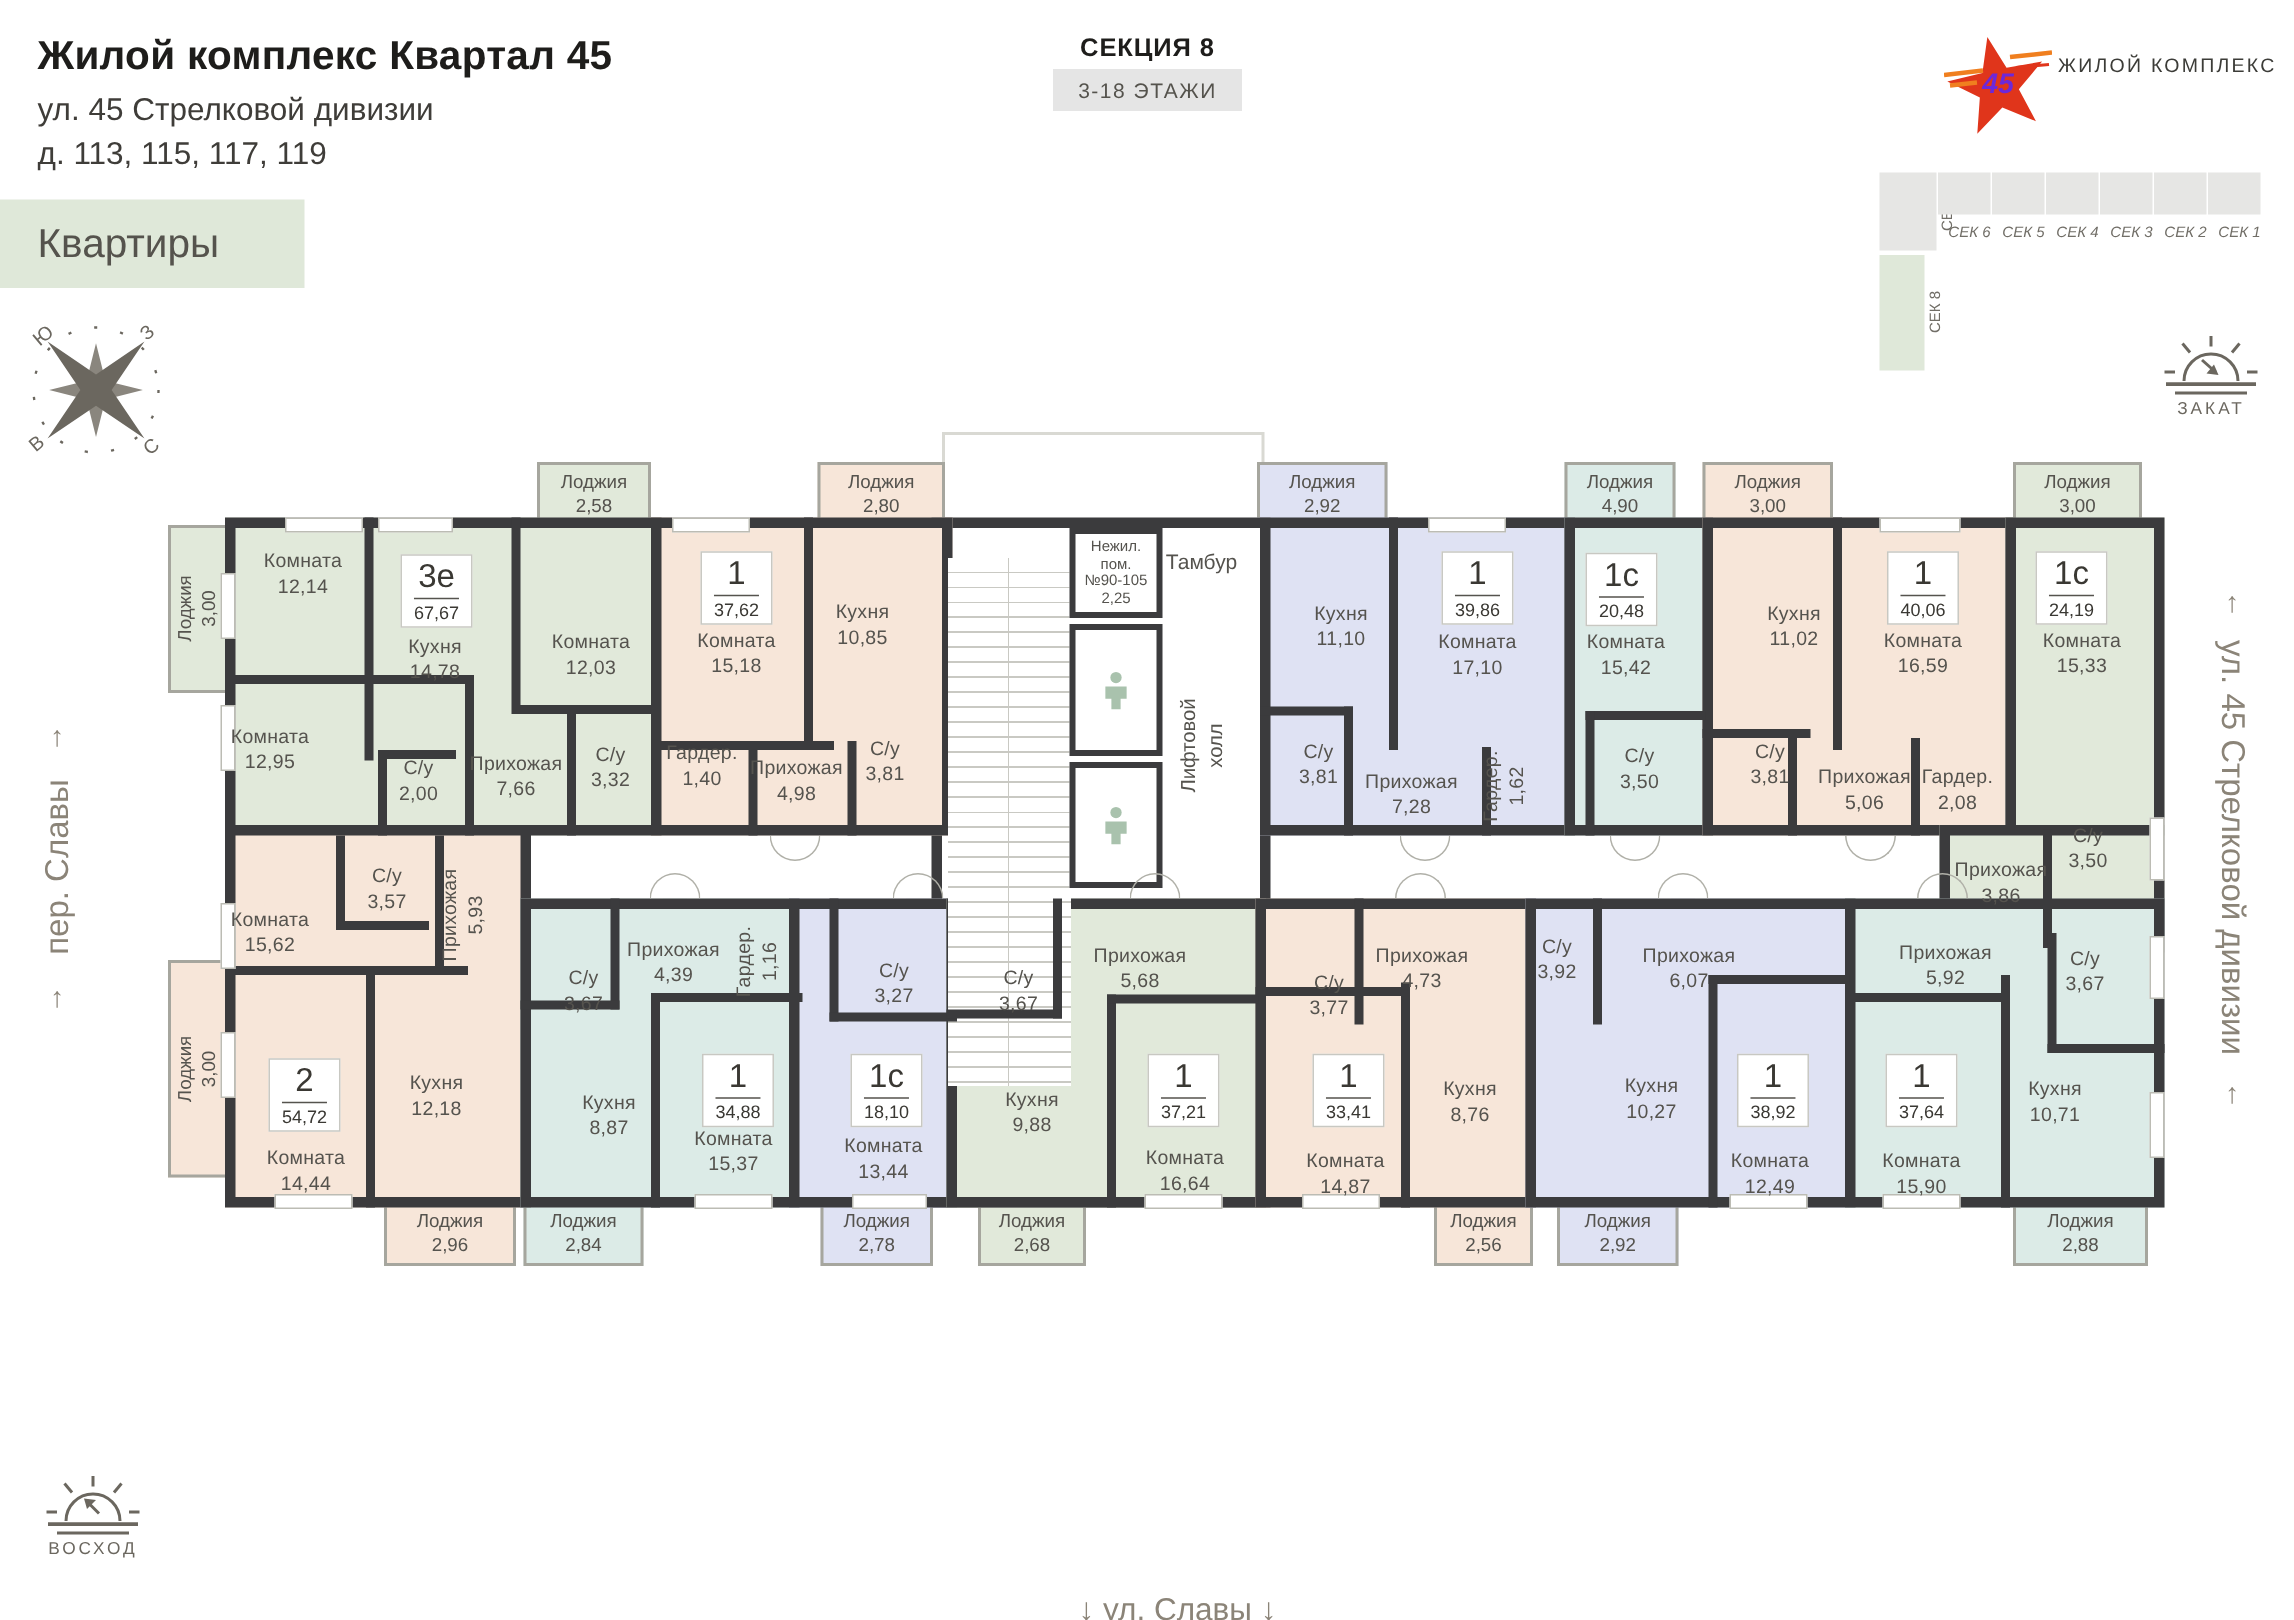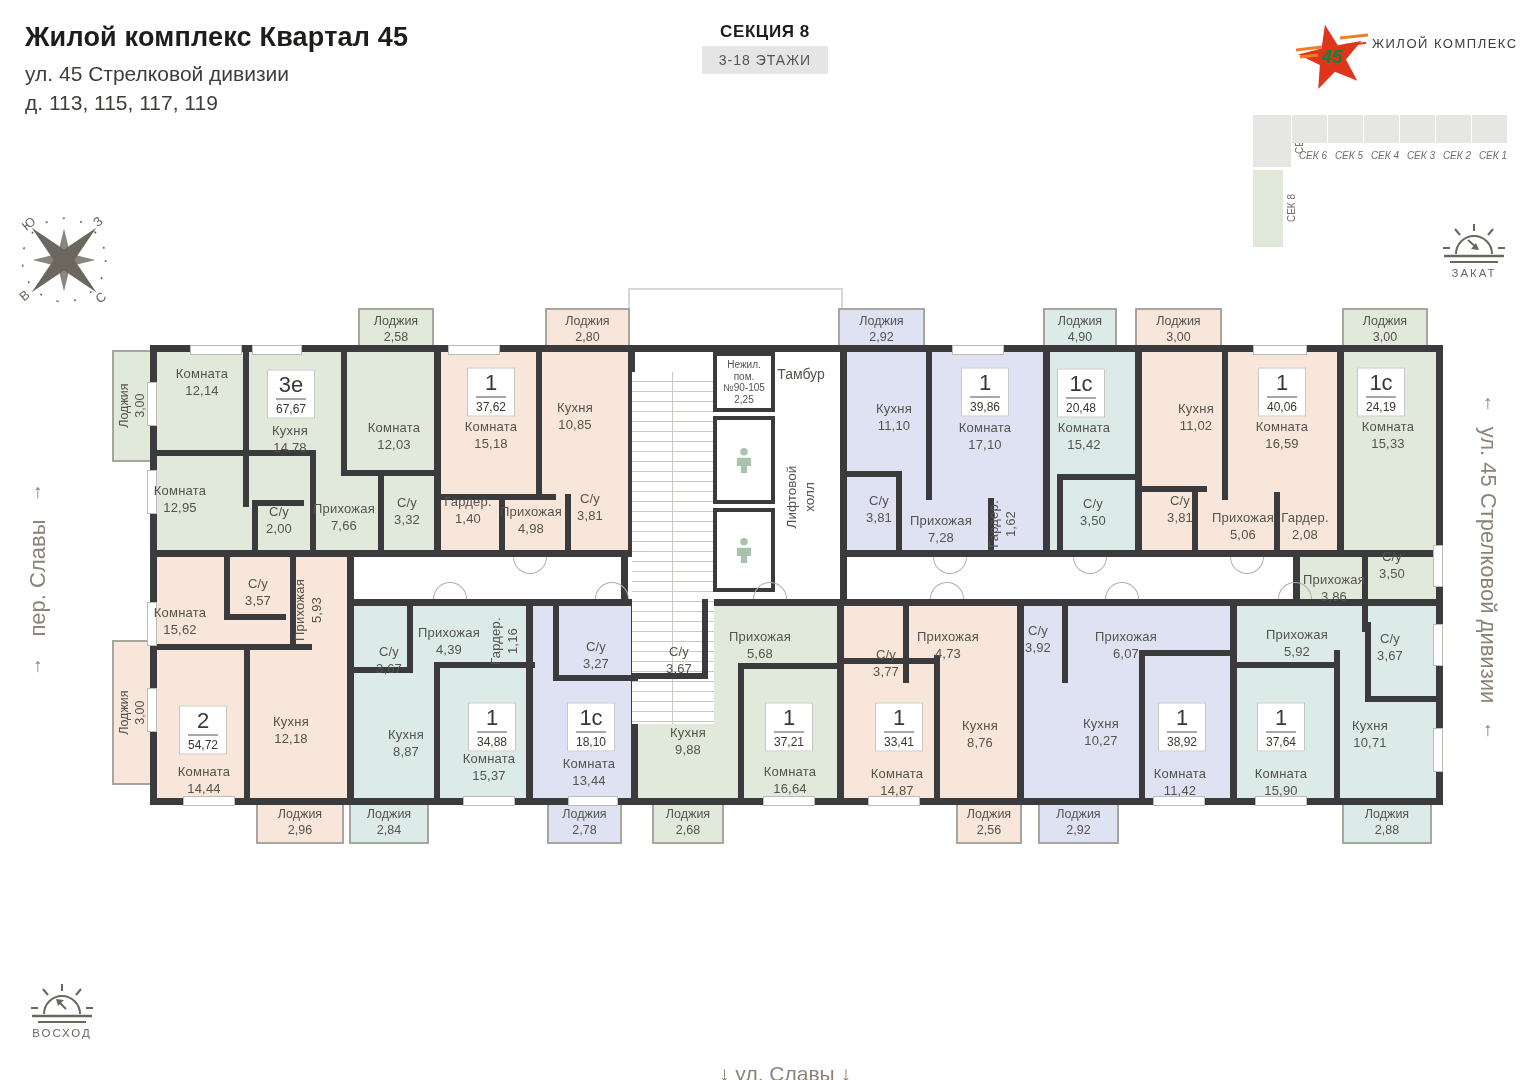--- a/index.html
+++ b/index.html
@@ -17,21 +17,21 @@
                 font-size:14px;letter-spacing:1px;color:#55534d;}
   .street{color:#8b8478;}
   #street-top{left:560px;top:110px;width:410px;text-align:center;font-size:25px;}
   #street-bottom{left:555px;top:1062px;width:460px;text-align:center;font-size:21px;}
   .vstreet{white-space:nowrap;font-size:22px;}
   #street-left{left:38px;top:578px;transform:translate(-50%,-50%) rotate(-90deg);}
   #street-right{left:1488px;top:565px;transform:translate(-50%,-50%) rotate(90deg);}
   .varrow{font-size:19px;color:#8b8478;transform:translate(-50%,-50%);}
   
   #logo-star{left:1296px;top:20px;width:72px;height:72px;}
-  #logo-num{left:1332px;top:57px;transform:translate(-50%,-50%);font-size:19px;font-weight:bold;font-style:italic;color:#15803d;z-index:2;}
+  #logo-num{left:1332px;top:57px;transform:translate(-50%,-50%);font-size:19px;font-weight:bold;font-style:italic;color:#6d28d9;z-index:2;}
   #logo-line1{left:1372px;top:36px;font-size:13px;letter-spacing:1.5px;color:#3c3c38;}
   #logo-line2{left:1370px;top:50px;font-size:27px;font-weight:800;letter-spacing:.5px;color:#232320;}
   
   #minimap{left:1253px;top:112px;width:256px;height:140px;}
   #mm-corner{left:0;top:3px;width:38px;height:52px;background:#e6e6e4;}
   #mm-current{left:0;top:58px;width:30px;height:77px;background:#dfe8d9;}
   #mm-sections{left:39px;top:3px;display:flex;gap:1px;}
   .mm-col{width:35px;display:flex;flex-direction:column;align-items:flex-end;font-style:italic;}
   .mm-block{width:35px;height:28px;background:#e6e6e4;}
   .mm-label{margin-top:7px;font-size:10px;color:#716e67;white-space:nowrap;}
@@ -78,20 +78,23 @@
   .cletter{position:absolute;font-size:13px;color:#6b675f;transform:rotate(-40deg);z-index:2;}
 </style>
 </head>
 <body>
 
 <div id="stage">
 
   <div class="abs" id="title">Жилой комплекс Квартал 45</div>
   <div class="abs" id="addr1">ул. 45 Стрелковой дивизии</div>
   <div class="abs" id="addr2">д. 113, 115, 117, 119</div>
+  <div class="abs" id="flats-badge">
+    <span>Квартиры</span>
+  </div>
 
   <div class="abs" id="section-name">СЕКЦИЯ 8</div>
   <div class="abs" id="floors-badge">3-18 ЭТАЖИ</div>
 
   <div class="abs street" id="street-bottom">
     <span>↓</span>
     <span>ул. Славы</span>
     <span>↓</span>
   </div>
   <div class="abs street vstreet" id="street-left">пер. Славы</div>
@@ -634,21 +637,21 @@
       <div class="rlabel" style="position: absolute; left: 1126px; top: 646px;">
         <div>Прихожая</div>
         <div>6,07</div>
       </div>
       <div class="rlabel" style="position: absolute; left: 1101px; top: 733px;">
         <div>Кухня</div>
         <div>10,27</div>
       </div>
       <div class="rlabel" style="position: absolute; left: 1180px; top: 783px;">
         <div>Комната</div>
-        <div>11,42</div>
+        <div>12,49</div>
       </div>
       <div class="badge" style="position: absolute; left: 1182px; top: 727px;">
         <div class="b-type">1</div>
         <div class="b-area">38,92</div>
       </div>
       <div class="rlabel" style="position: absolute; left: 1297px; top: 644px;">
         <div>Прихожая</div>
         <div>5,92</div>
       </div>
       <div class="rlabel" style="position: absolute; left: 1390px; top: 648px;">

